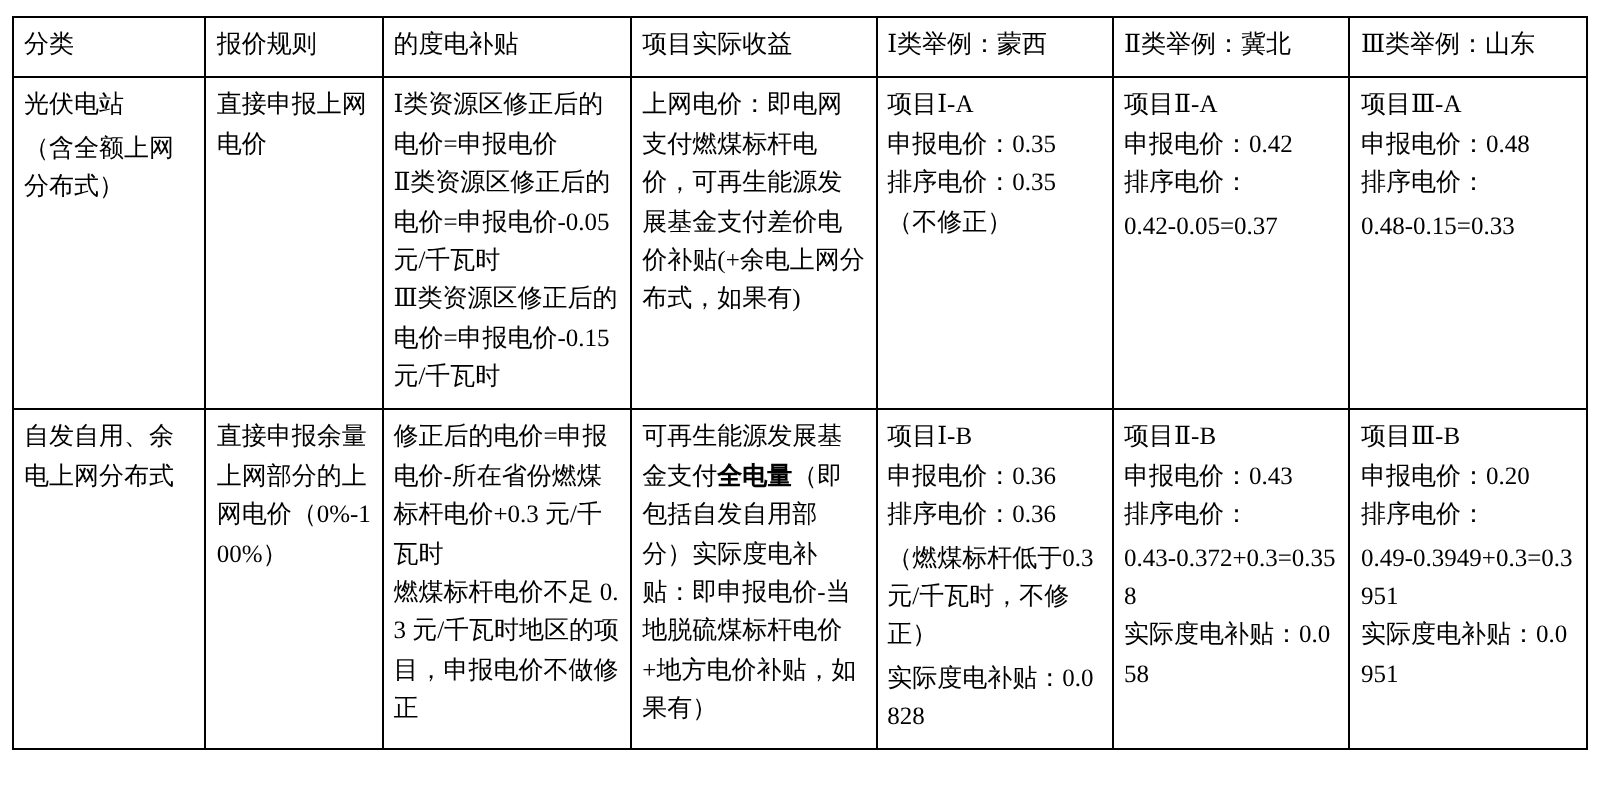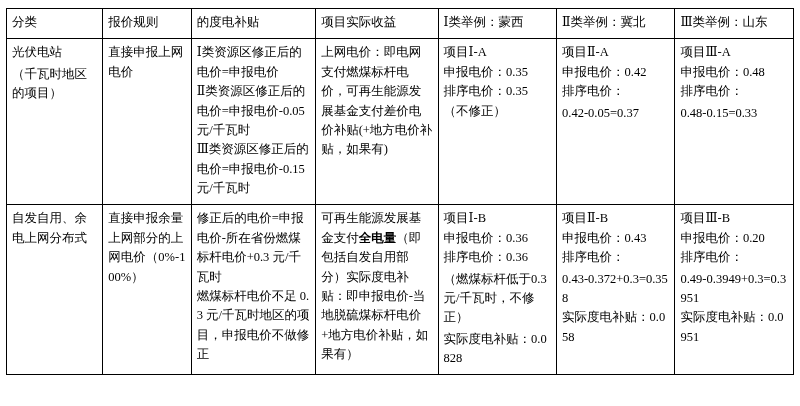--- a/index.html
+++ b/index.html
@@ -84,32 +84,32 @@
         <td>Ⅰ类举例：蒙西</td>
         <td>Ⅱ类举例：冀北</td>
         <td>Ⅲ类举例：山东</td>
       </tr>
     </thead>
     <tbody>
 
       <tr>
         <td>
           <p class="para tight">光伏电站</p>
-          <p class="para tight">（千瓦时地区的项目）</p>
+          <p class="para tight">（含全额上网分布式）</p>
         </td>
         <td>
           <p class="para">直接申报上网电价</p>
         </td>
         <td>
           <p class="para">Ⅰ类资源区修正后的电价=申报电价</p>
           <p class="para">Ⅱ类资源区修正后的电价=申报电价-0.05 元/千瓦时</p>
           <p class="para">Ⅲ类资源区修正后的电价=申报电价-0.15 元/千瓦时</p>
         </td>
         <td>
-          <p class="para">上网电价：即电网支付燃煤标杆电价，可再生能源发展基金支付差价电价补贴(+地方电价补贴，如果有)</p>
+          <p class="para">上网电价：即电网支付燃煤标杆电价，可再生能源发展基金支付差价电价补贴(+余电上网分布式，如果有)</p>
         </td>
         <td>
           <p class="para">项目Ⅰ-A</p>
           <p class="para gap-sm">申报电价：0.35</p>
           <p class="para tight">排序电价：0.35</p>
           <p class="para gap-sm">（不修正）</p>
         </td>
         <td>
           <p class="para">项目Ⅱ-A</p>
           <p class="para gap-sm">申报电价：0.42</p>

